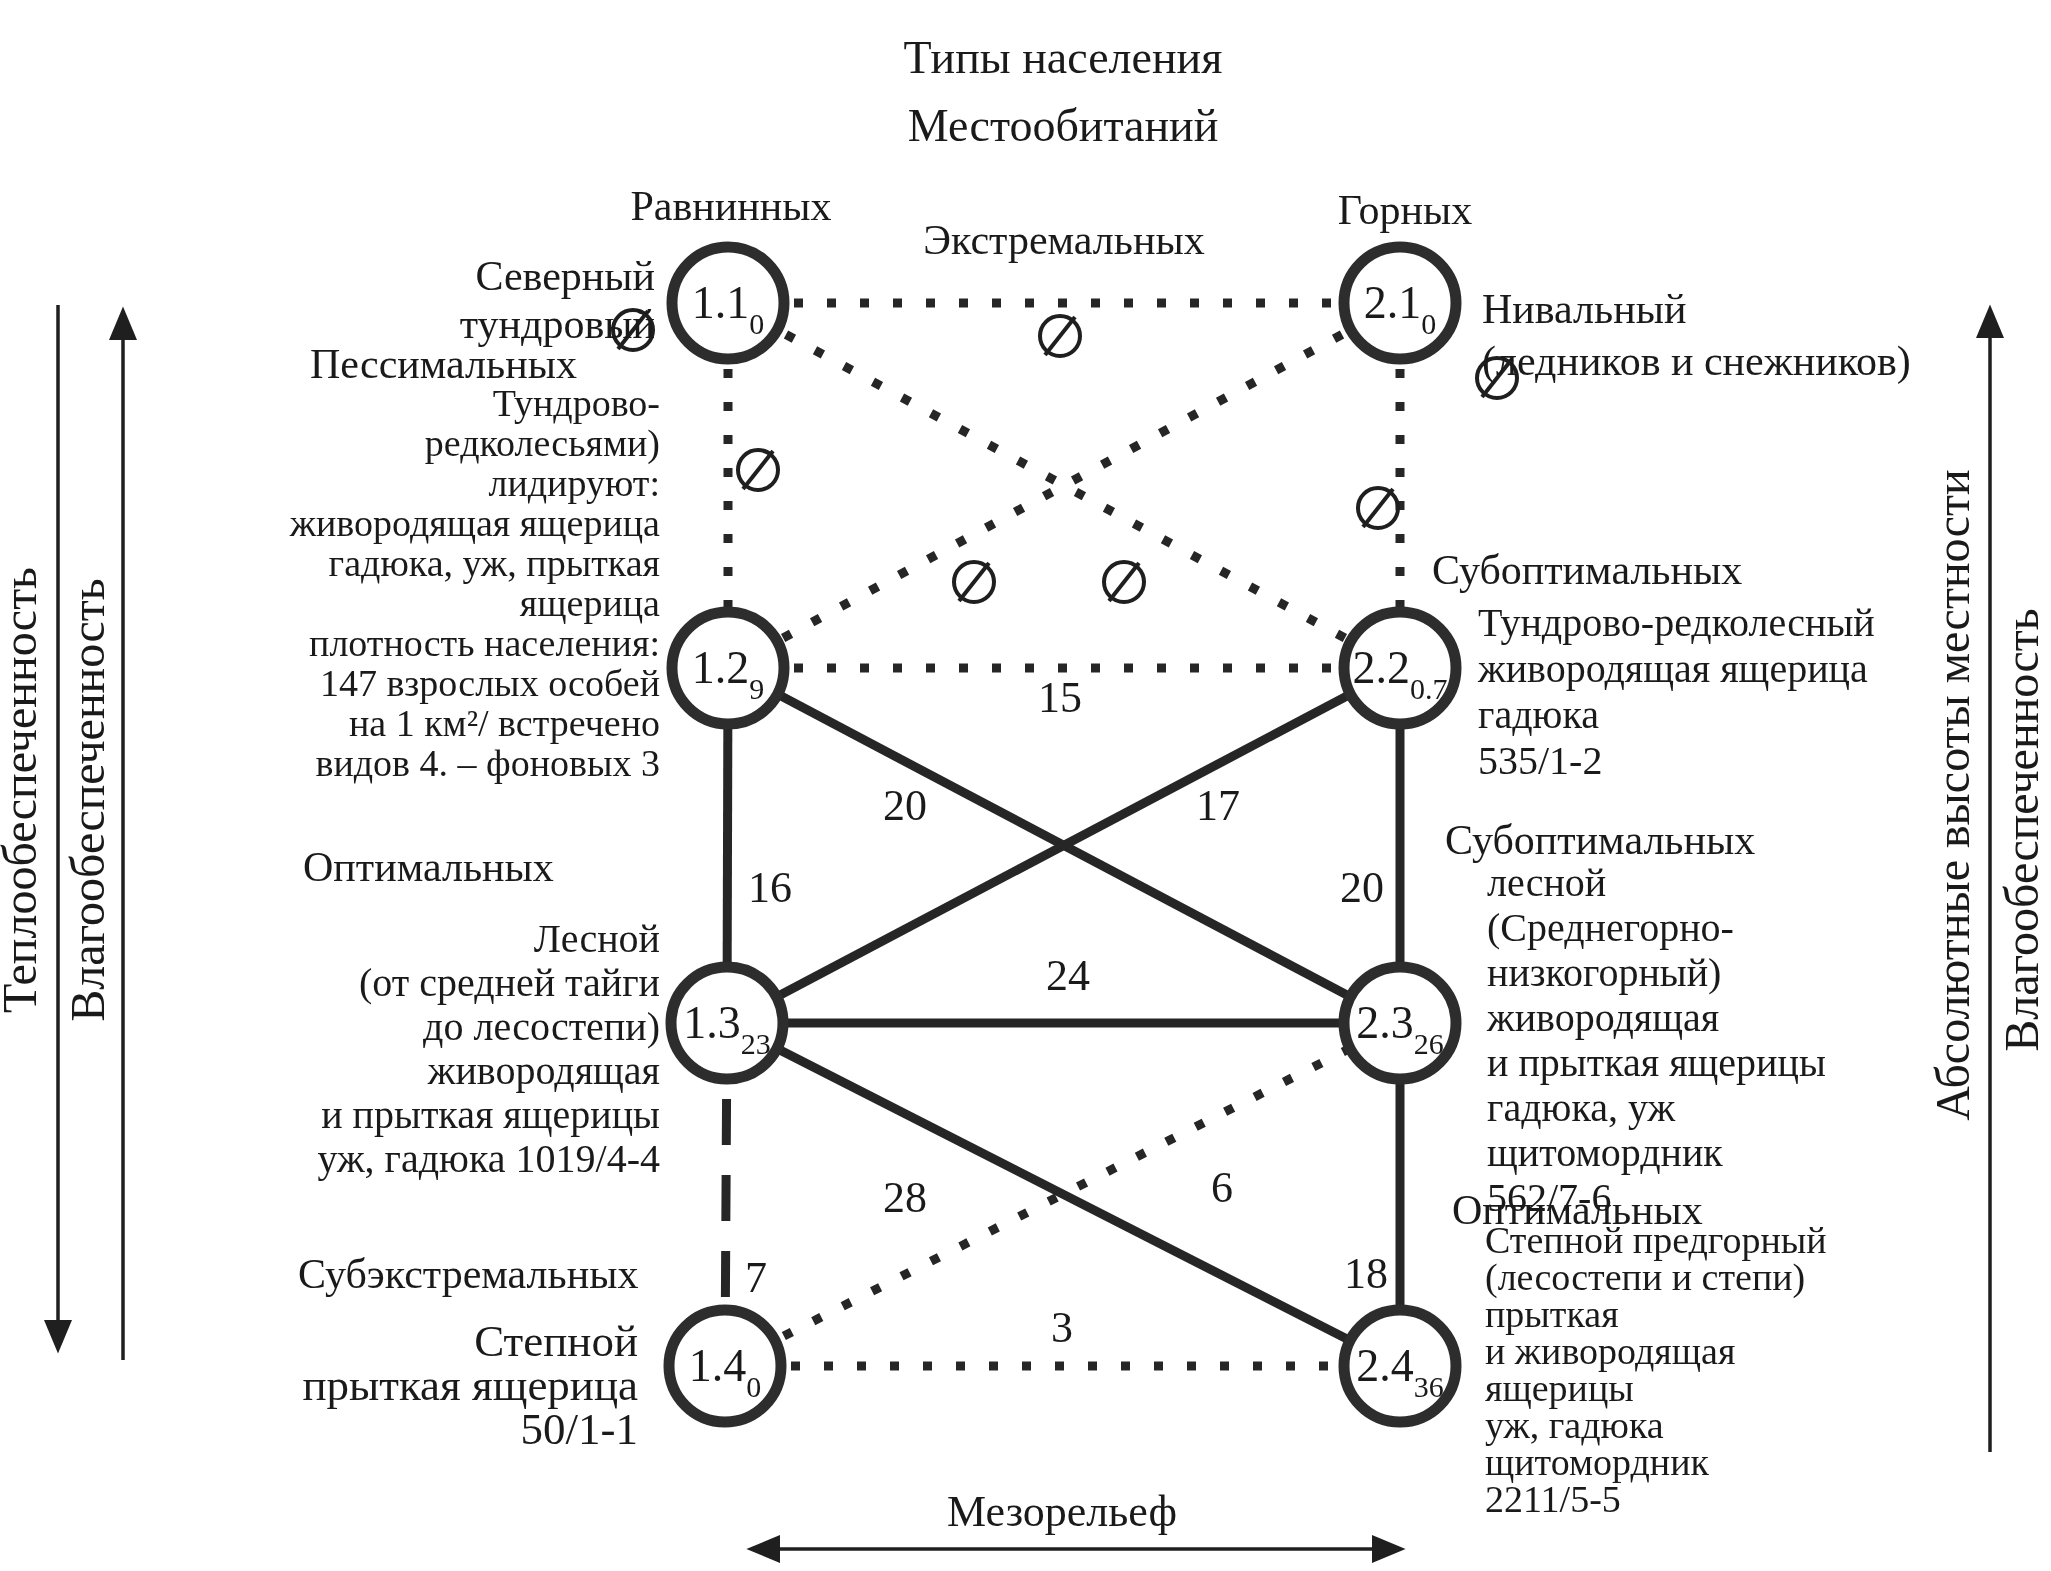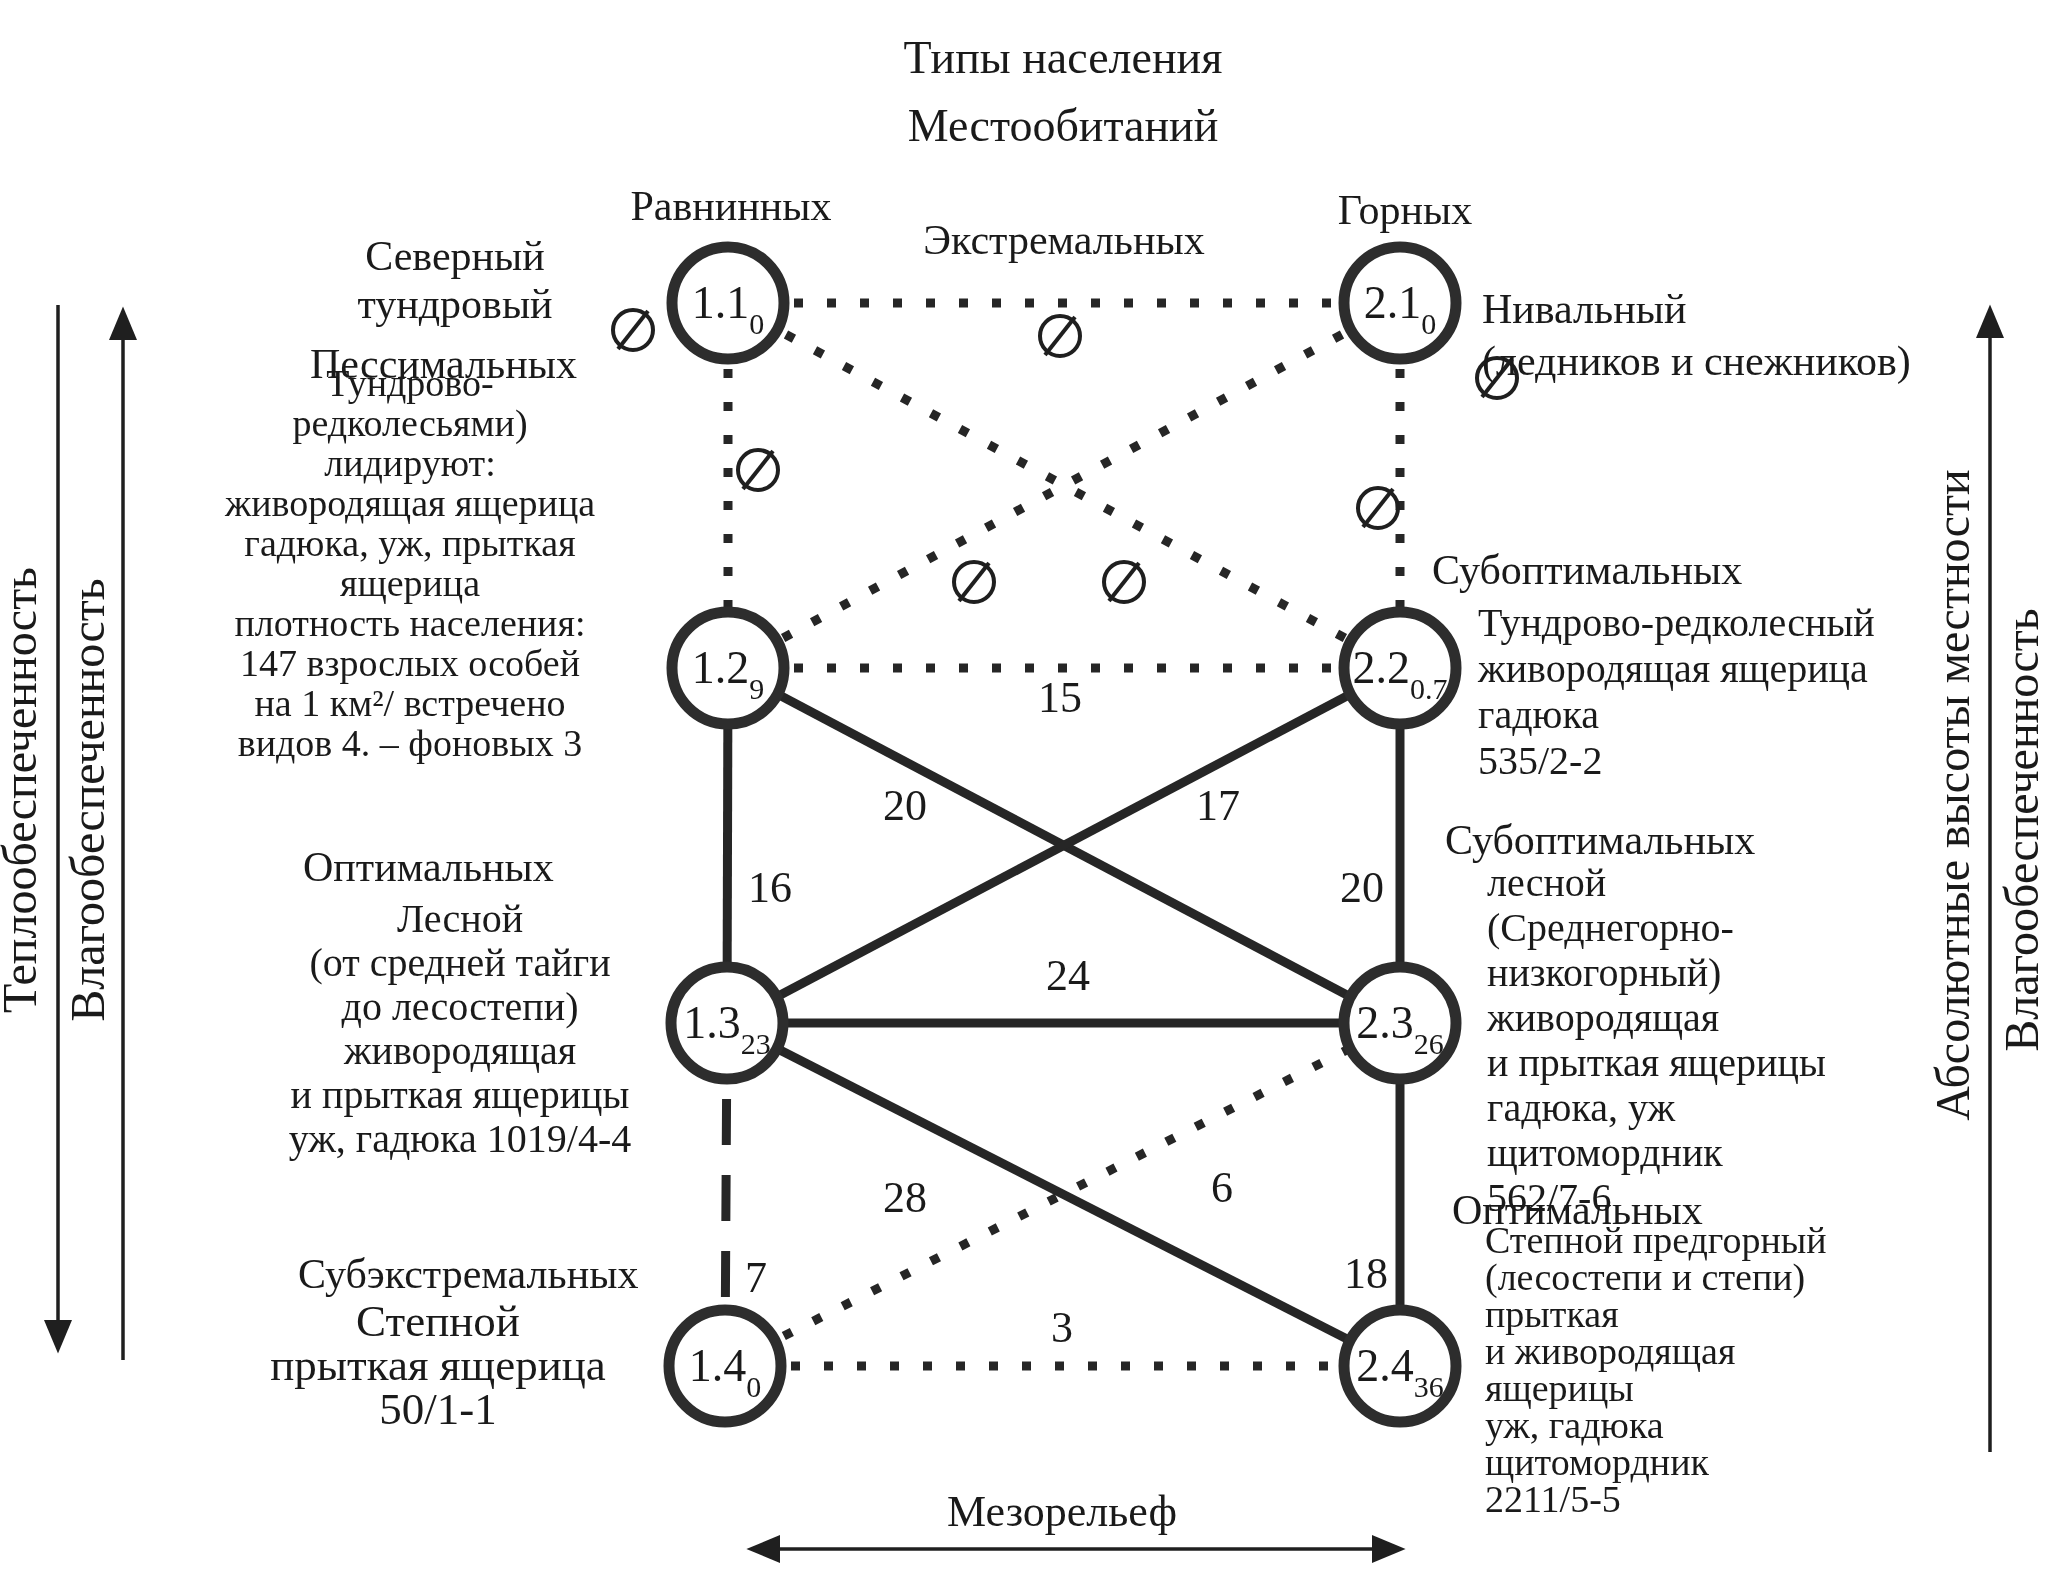--- a/index.html
+++ b/index.html
@@ -3,21 +3,21 @@
 <meta charset="utf-8">
 <style>
   html,body { margin:0; padding:0; background:#ffffff; }
   #fig {
     position:relative; width:2051px; height:1571px; background:#ffffff;
     color:#1a1a1a; font-family:"Liberation Serif","DejaVu Serif",serif;
     overflow:hidden;
   }
   #diagram-svg { position:absolute; left:0; top:0; }
   .blk { position:absolute; white-space:nowrap; }
-  .r { text-align:center; }
+  .r { text-align:right;margin-top:20px; }
   .c { text-align:center; }
   .b { font-weight:normal; }
   .edge { stroke:#262626; stroke-width:9; fill:none; }
   .edge.dotted { stroke-dasharray:9 24; }
   .edge.dashed { stroke-dasharray:46 30; }
   .node-circle { fill:#ffffff; stroke:#2d2d2d; stroke-width:11; }
   .node-label { font-size:46px; fill:#1a1a1a; }
   .node-sub { font-size:30px; }
   .edge-label { font-size:44px; fill:#1a1a1a; }
   .axis-line { stroke:#1f1f1f; stroke-width:3.5; fill:none; }
@@ -174,21 +174,21 @@
     <div>плотность населения:</div>
     <div>147 взрослых особей</div>
     <div>на 1 км²/ встречено</div>
     <div>видов 4.  – фоновых 3</div>
   </div>
 
   <div class="blk" style="left:1478px; top:600px; font-size:40px; line-height:46px;">
     <div class="b">Тундрово-редколесный</div>
     <div>живородящая ящерица</div>
     <div>гадюка</div>
-    <div>535/2-2</div>
+    <div>535/1-2</div>
   </div>
 
   <div class="blk r" style="left:260px; top:897px; width:400px; font-size:40px; line-height:44px;">
     <div class="b">Лесной</div>
     <div class="b">(от средней тайги</div>
     <div class="b">до лесостепи)</div>
     <div>живородящая</div>
     <div>и прыткая ящерицы</div>
     <div>уж, гадюка 1019/4-4</div>
   </div>

